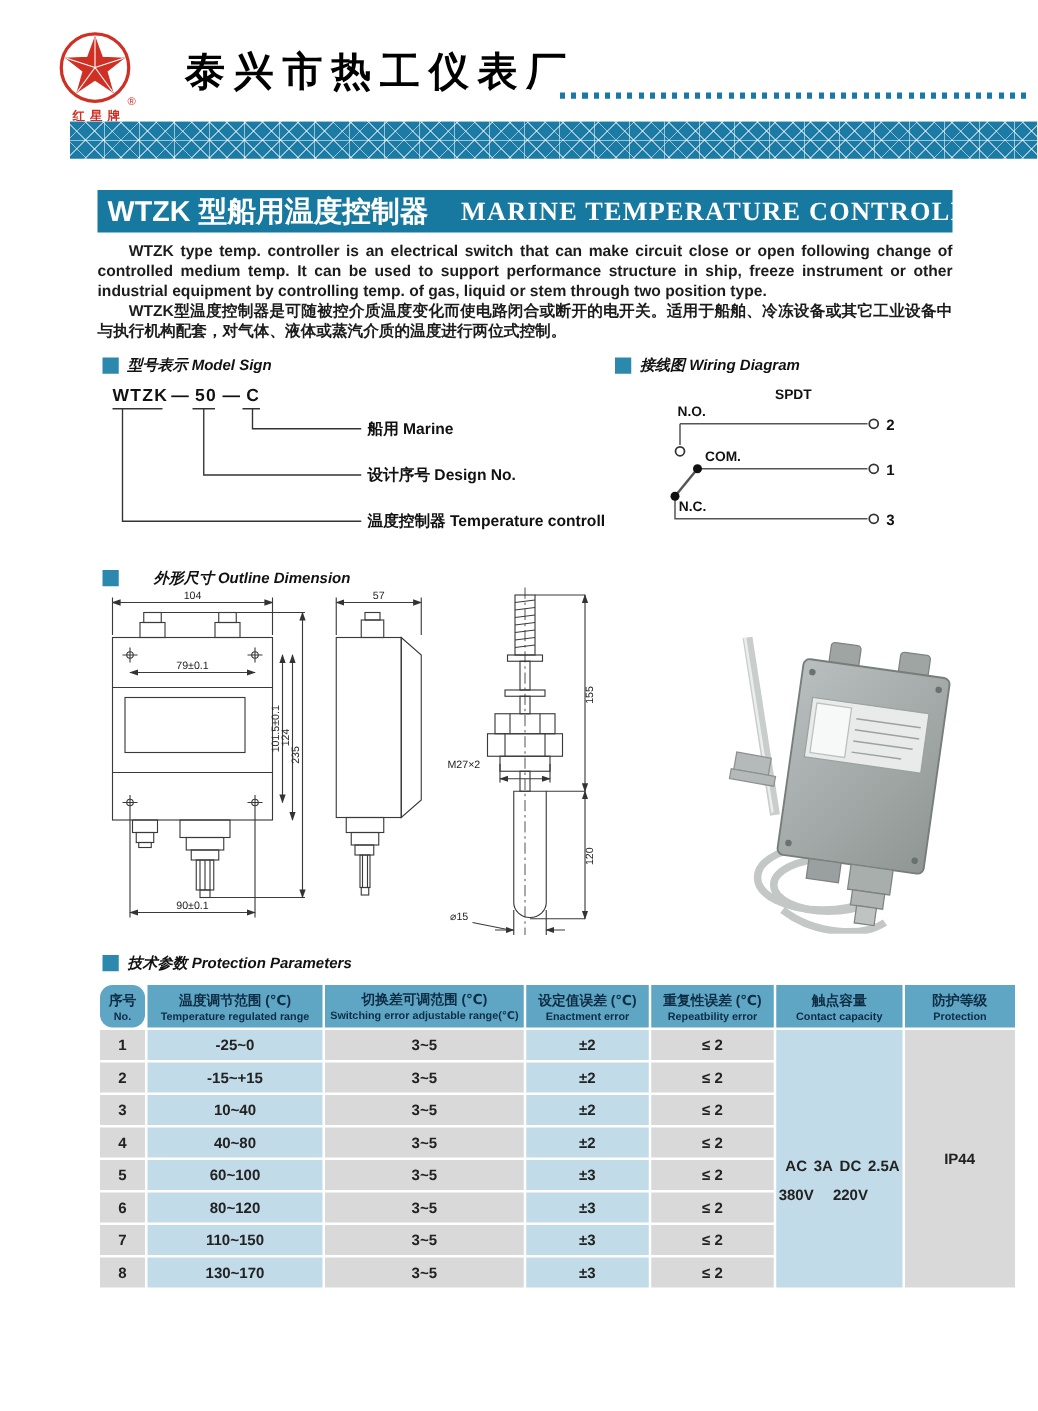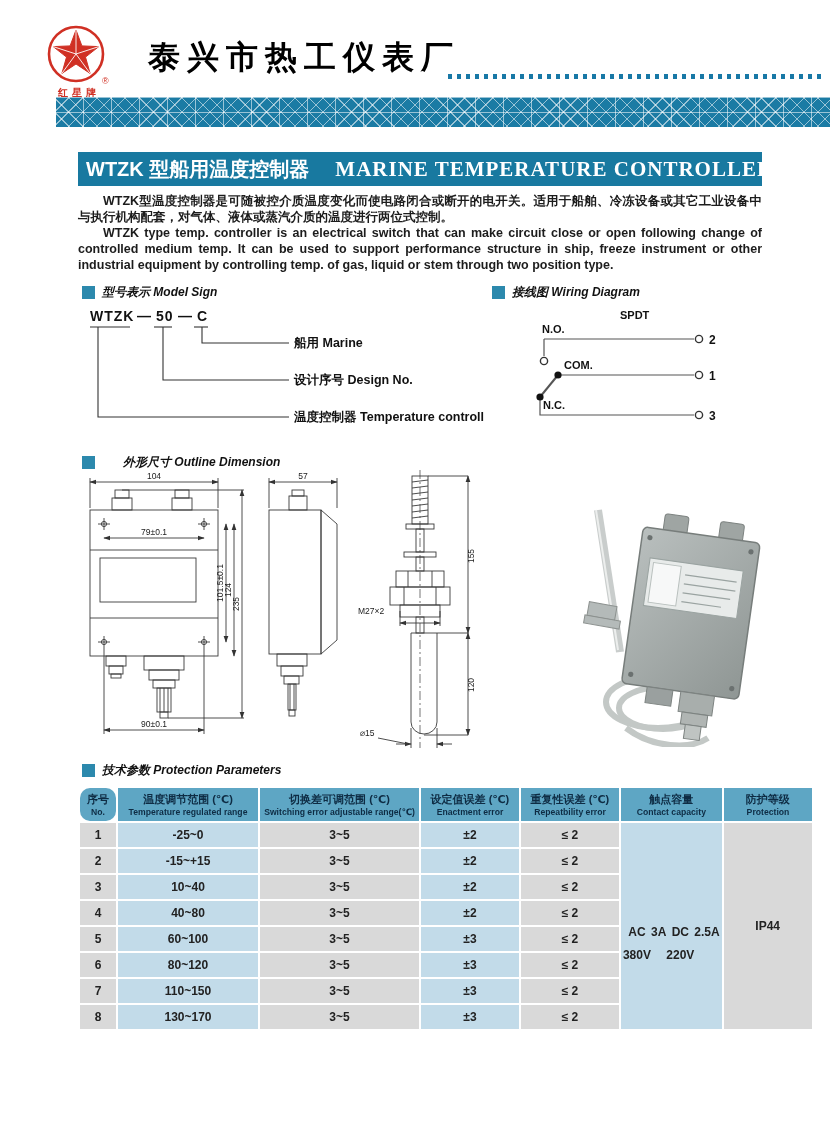--- a/index.html
+++ b/index.html
@@ -17,21 +17,21 @@
   .band{position:absolute;left:56px;top:97px;right:0;height:30px;background-color:#1b7ba4;
         background-image:
           repeating-linear-gradient(45deg,transparent 0 9px,rgba(255,255,255,.55) 9px 10px),
           repeating-linear-gradient(135deg,transparent 0 9px,rgba(255,255,255,.55) 9px 10px),
           repeating-linear-gradient(90deg,transparent 0 27px,rgba(255,255,255,.55) 27px 28px),
           repeating-linear-gradient(0deg,transparent 0 14px,rgba(255,255,255,.55) 14px 15px);}
 
   
   .title-bar{position:absolute;left:78px;top:152px;width:684px;height:34px;background:#1879a0;
              display:flex;align-items:center;gap:26px;padding:0 0 0 8px;box-sizing:border-box;}
-  .title-zh{color:#fff;font-size:20px;font-weight:bold;white-space:nowrap;}
+  .title-zh{color:#fff;font-size:23px;font-weight:bold;white-space:nowrap;}
   .title-en{color:#fff;font-size:21px;font-weight:bold;letter-spacing:1px;white-space:nowrap;
             font-family:"Liberation Serif","DejaVu Serif",serif;}
 
   
   .intro{position:absolute;left:78px;top:193px;width:684px;text-align:justify;}
   .intro p{margin:0;text-indent:2em;font-size:12.5px;line-height:16px;font-weight:bold;color:#1c1c1c;}
 
   
   .sec-head{position:absolute;font-size:12px;font-weight:bold;color:#111;display:flex;align-items:center;gap:7px;font-style:italic;}
   .sec-sq{width:13px;height:13px;background:#2c89ad;display:inline-block;}
@@ -82,22 +82,22 @@
   <div class="company">泰兴市热工仪表厂</div>
   <div class="dotted-leader"></div>
   <div class="band"></div>
 
   <div class="title-bar">
     <span class="title-zh">WTZK 型船用温度控制器</span>
     <span class="title-en">MARINE TEMPERATURE CONTROLLER</span>
   </div>
 
   <div class="intro">
+    <p>WTZK type temp. controller is an electrical switch that can make circuit close or open following change of controlled medium temp. It can be used to support performance structure in ship, freeze instrument or other industrial equipment by controlling temp. of gas, liquid or stem through two position type.</p>
     <p>WTZK型温度控制器是可随被控介质温度变化而使电路闭合或断开的电开关。适用于船舶、冷冻设备或其它工业设备中与执行机构配套，对气体、液体或蒸汽介质的温度进行两位式控制。</p>
-    <p>WTZK type temp. controller is an electrical switch that can make circuit close or open following change of controlled medium temp. It can be used to support performance structure in ship, freeze instrument or other industrial equipment by controlling temp. of gas, liquid or stem through two position type.</p>
   </div>
 
   <div class="sec-head" style="left:82px;top:284px;">
     <span class="sec-sq"></span>
     <span>型号表示 Model Sign</span>
   </div>
 
   <svg style="position:absolute;left:84px;top:306px;" width="400" height="126" viewBox="0 0 400 126">
     <g fill="none" stroke="#333" stroke-width="1.1">
       <line x1="6" y1="21" x2="46" y2="21"></line>

